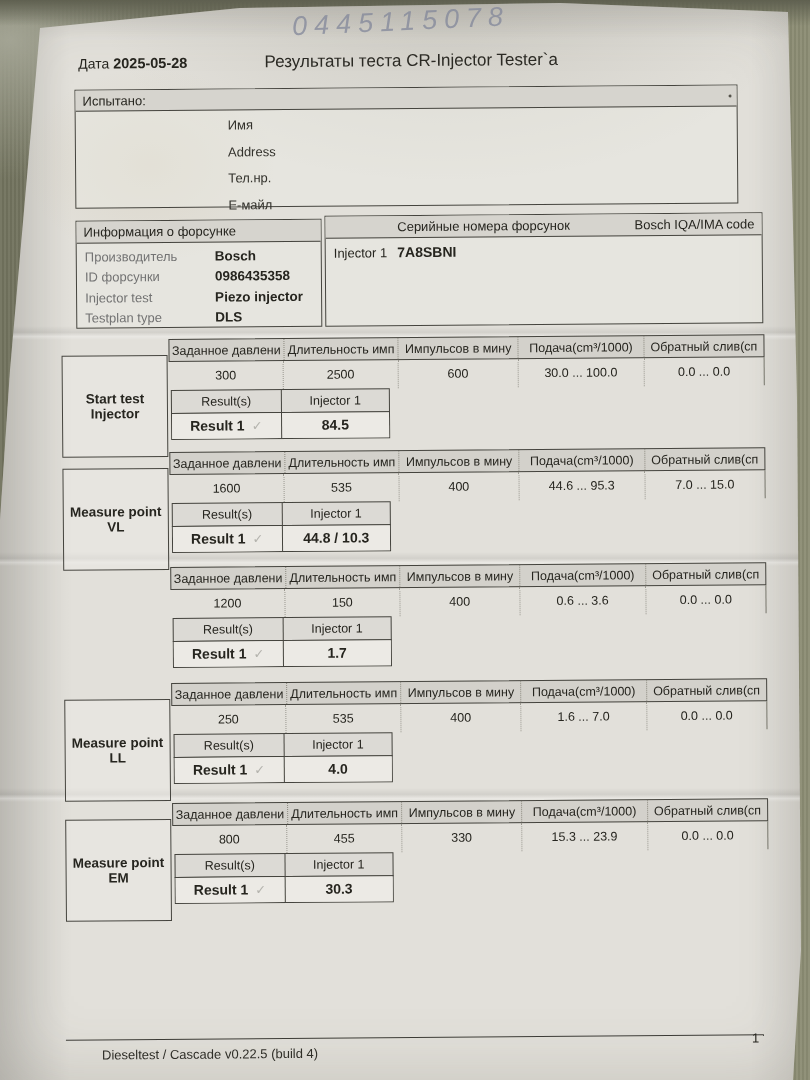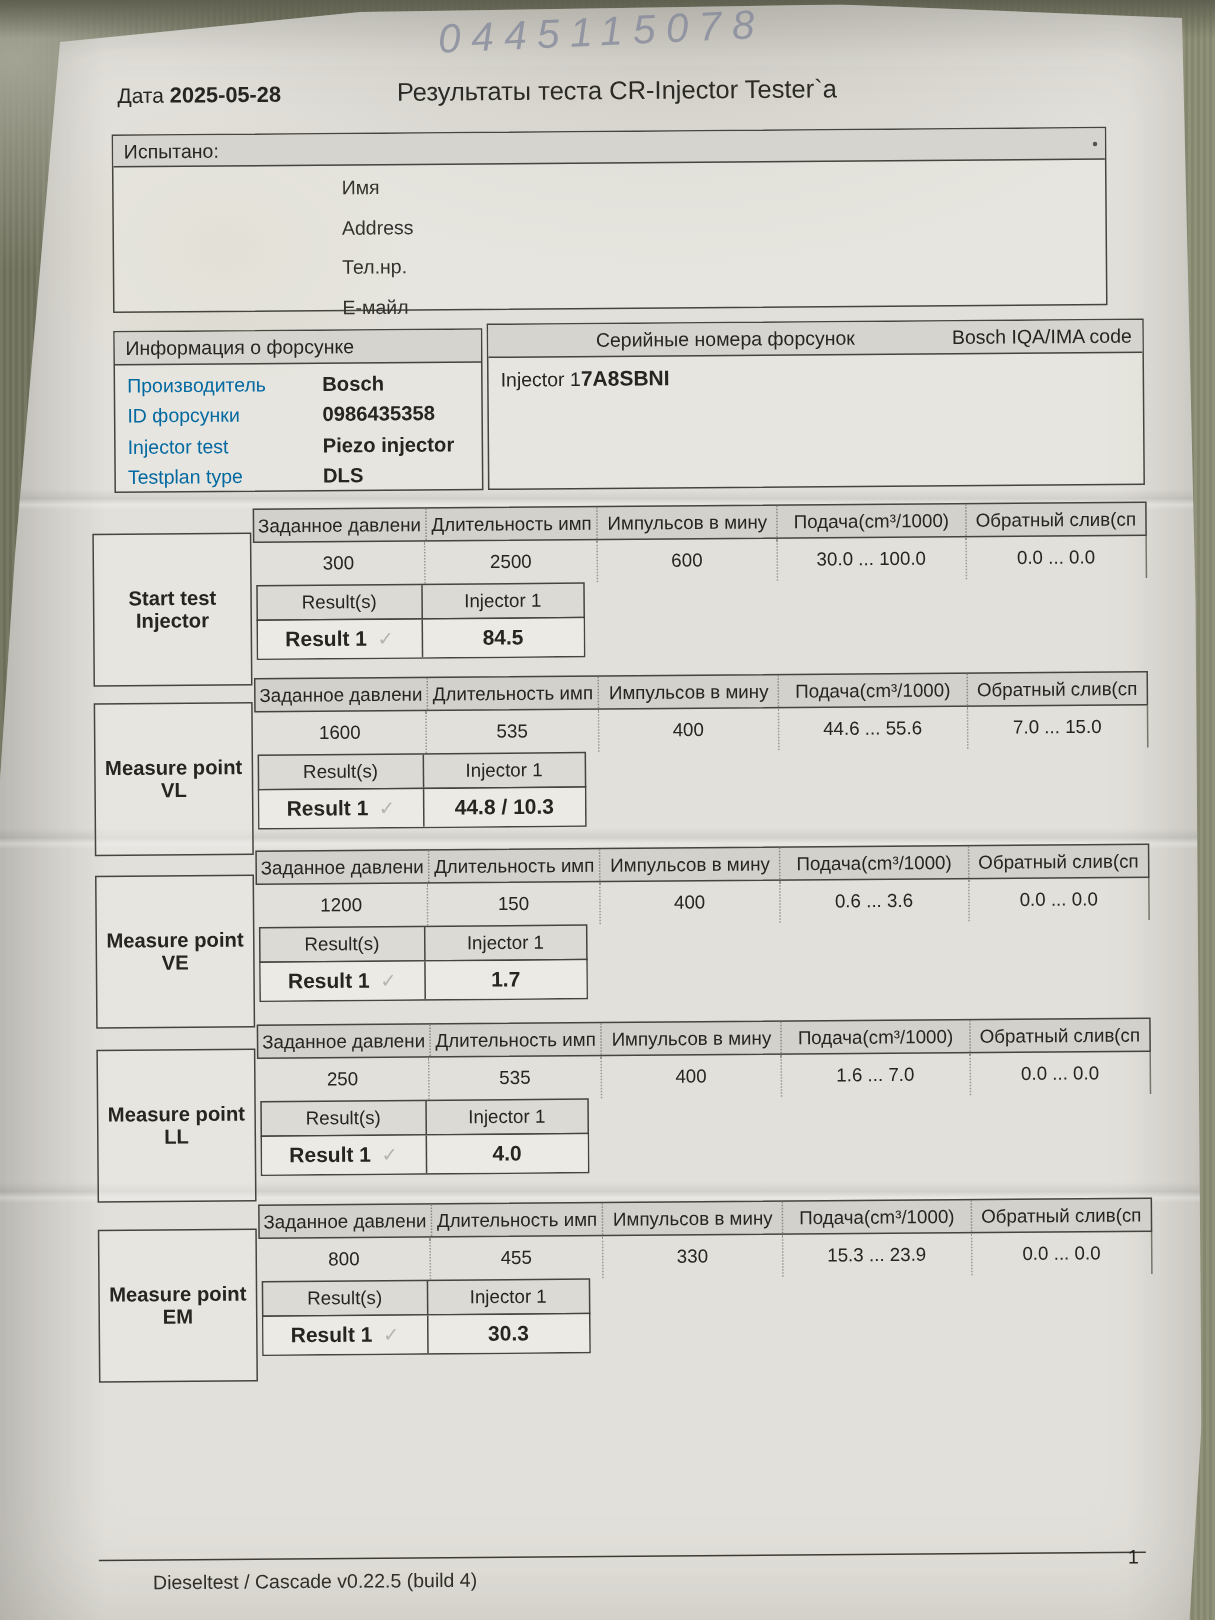--- a/index.html
+++ b/index.html
@@ -44,29 +44,29 @@
 
   .tested-box { left:78px; top:87px; width:663px; height:119px; }
   .tested-dot { position:absolute; right:5px; top:9px; width:3px; height:3px; border-radius:50%; background:#55544c; }
   .tested-fields { position:absolute; left:152px; top:28px; }
   .tested-fields div { height:26.5px; font-size:13px; color:#33322c; }
 
   .info-box { left:78px; top:218px; width:246px; height:108px; }
   .info-box .bar { height:22px; }
   .info-rows { padding:3px 8px 0 8px; }
   .info-row { display:flex; height:20.5px; align-items:center; font-size:13px; }
-  .info-row .lbl { width:130px; color:#0369a1; }
+  .info-row .lbl { width:130px; color:#737373; }
   .info-row .val { font-weight:bold; font-size:13.5px;text-align:right; }
 
   .serial-box { left:327px; top:215px; width:438px; height:111px; }
   .serial-box .bar { height:22px; justify-content:space-between; }
   .serial-title { flex:1; text-align:center; font-size:13px; }
   .serial-code { font-size:13px; white-space:nowrap; }
   .serial-row { display:flex; padding:6px 0 0 8px; font-size:13px; align-items:baseline; }
-  .serial-row .val { font-weight:bold; font-size:14px; margin-left:0; }
+  .serial-row .val { font-weight:bold; font-size:14px; margin-left:10px; }
 
   .ttable { position:absolute; left:63px; width:704px; height:104px; }
   .tlabel { position:absolute; left:0; top:16px; width:106px; height:102px; border:1.5px solid #45443e;
     display:flex; align-items:center; justify-content:center; text-align:center;
     font-weight:600; font-size:13.5px; background:rgba(236,234,229,0.5); }
   .tgrid { position:absolute; left:107px; top:0; width:596px; }
   .thead { display:flex; height:23px; background:#d3d1cb; border:1.5px solid #45443e; }
   .th { display:flex; align-items:center; justify-content:center; font-size:12.5px; white-space:nowrap; overflow:hidden; border-right:1px dotted #8b897f; }
   .th:last-child { border-right:none; }
   .tvals { display:flex; height:28px; border-right:1px solid #76756b; }
@@ -189,41 +189,40 @@
         <div class="th c1">Заданное давлени</div>
         <div class="th c2">Длительность имп</div>
         <div class="th c3">Импульсов в мину</div>
         <div class="th c4">Подача(cm³/1000)</div>
         <div class="th c5">Обратный слив(сп</div>
       </div>
       <div class="tvals">
         <div class="td c1">1600</div>
         <div class="td c2">535</div>
         <div class="td c3">400</div>
-        <div class="td c4">44.6 ... 55.6</div>
+        <div class="td c4">44.6 ... 95.3</div>
         <div class="td c5">7.0 ... 15.0</div>
       </div>
       <div class="results">
         <div class="rrow rhead">
           <div class="rcell">Result(s)</div>
           <div class="rcell">Injector 1</div>
         </div>
         <div class="rrow rres">
           <div class="rcell">
             <span>Result 1</span>
             <span class="check">✓</span>
           </div>
           <div class="rcell">44.8 / 10.3</div>
         </div>
       </div>
     </div>
   </div>
 
   <div class="ttable" style="top:565px">
-    <div class="tlabel">Measure point VE</div>
     <div class="tgrid">
       <div class="thead">
         <div class="th c1">Заданное давлени</div>
         <div class="th c2">Длительность имп</div>
         <div class="th c3">Импульсов в мину</div>
         <div class="th c4">Подача(cm³/1000)</div>
         <div class="th c5">Обратный слив(сп</div>
       </div>
       <div class="tvals">
         <div class="td c1">1200</div>

